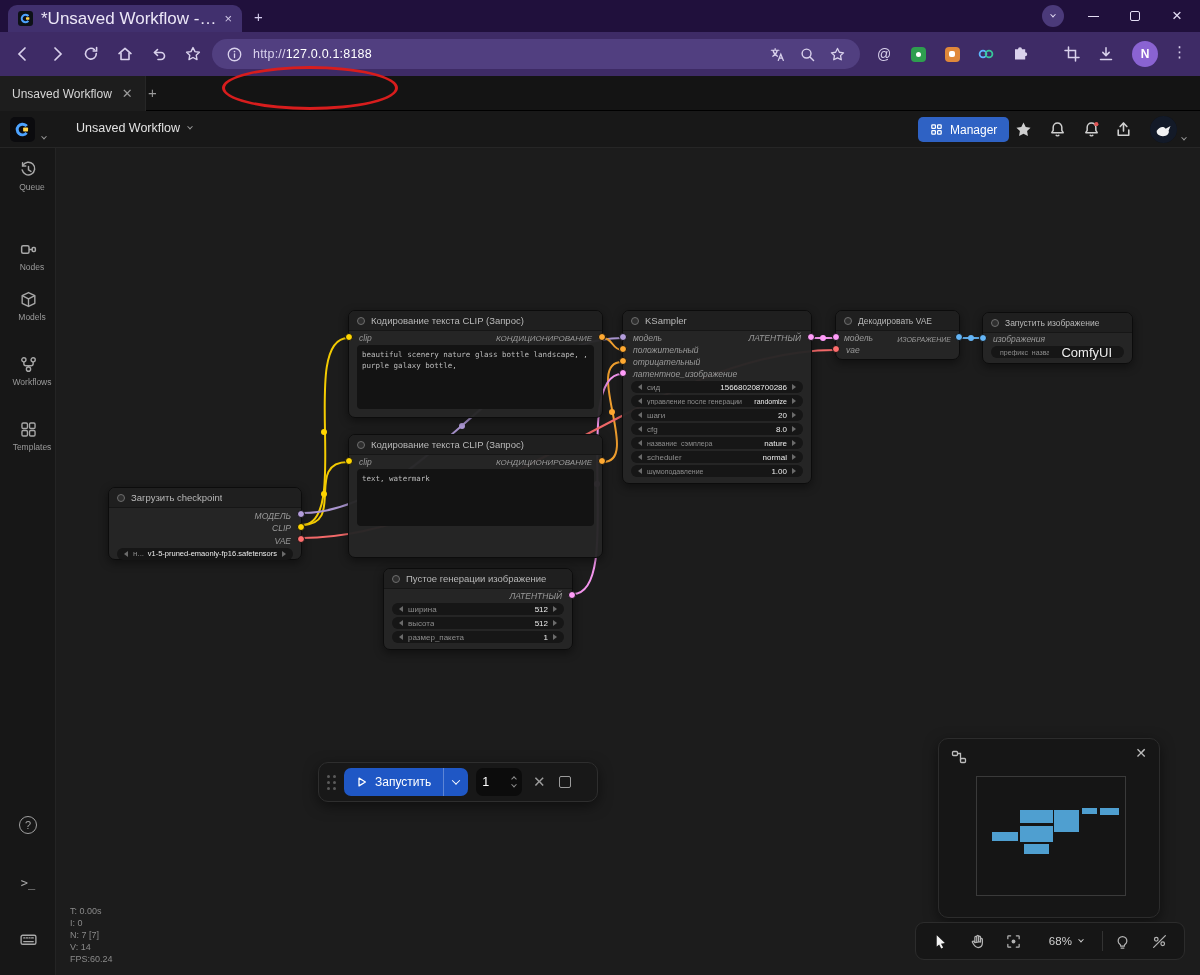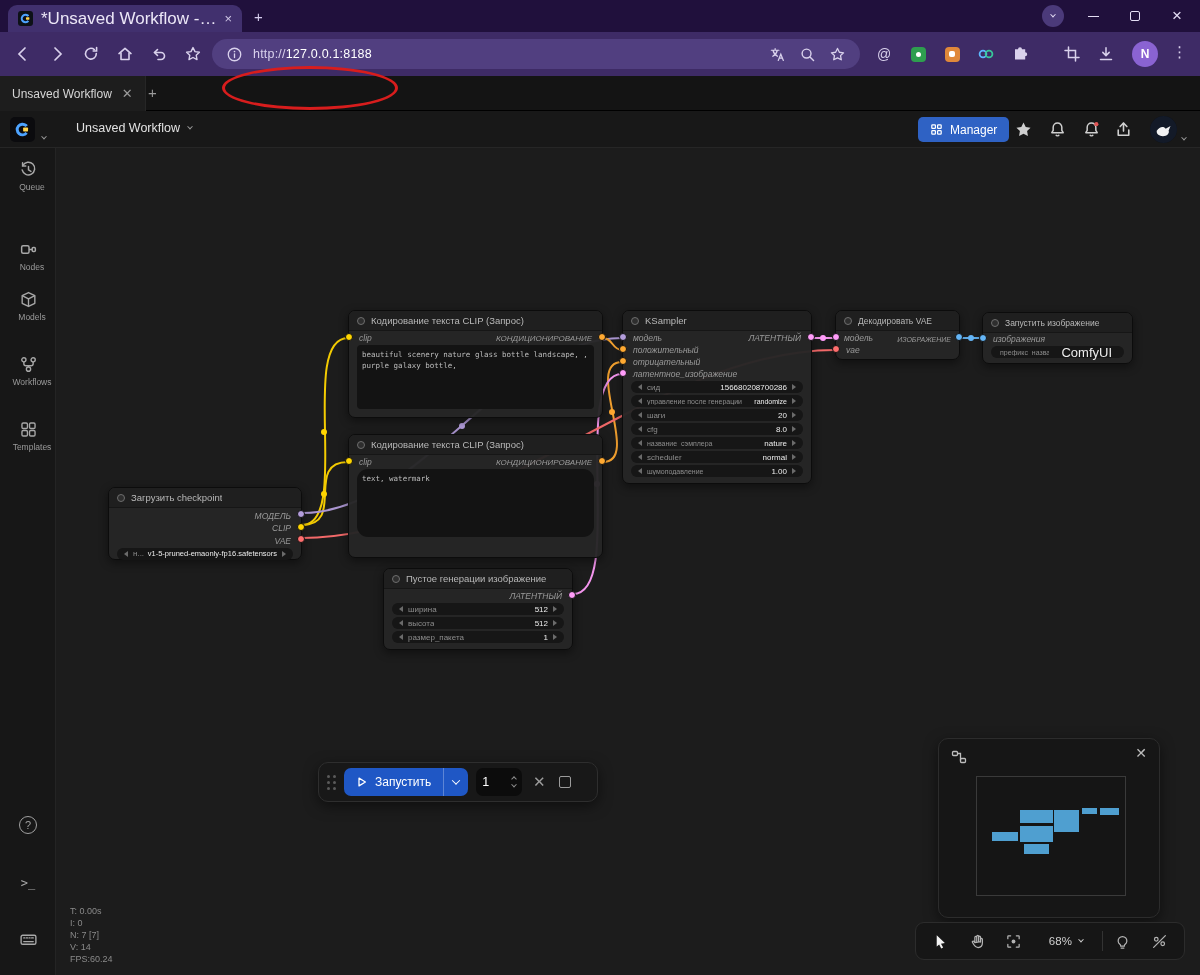--- a/index.html
+++ b/index.html
@@ -440,21 +440,21 @@
       <div class="node-hd">
         <span class="status-dot"></span>
         <span class="node-title">Кодирование текста CLIP (Запрос)</span>
       </div>
       <div class="slot-row" style="justify-content:space-between;">
         <span>clip</span>
         <span style="font-size:8px;">КОНДИЦИОНИРОВАНИЕ</span>
         <span class="dot in c-clip"></span>
         <span class="dot out c-cond"></span>
       </div>
-      <div class="prompt" style="height:68px;border-radius:11px;">text, watermark</div>
+      <div class="prompt" style="height:57px;">text, watermark</div>
     </div>
 
     <div class="node" style="left:327px;top:420px;width:190px;height:82px;">
       <div class="node-hd">
         <span class="status-dot"></span>
         <span class="node-title">Пустое генерации изображение</span>
       </div>
       <div class="slot-row slot-out">
         <span>ЛАТЕНТНЫЙ</span>
         <span class="dot out c-latent"></span>

